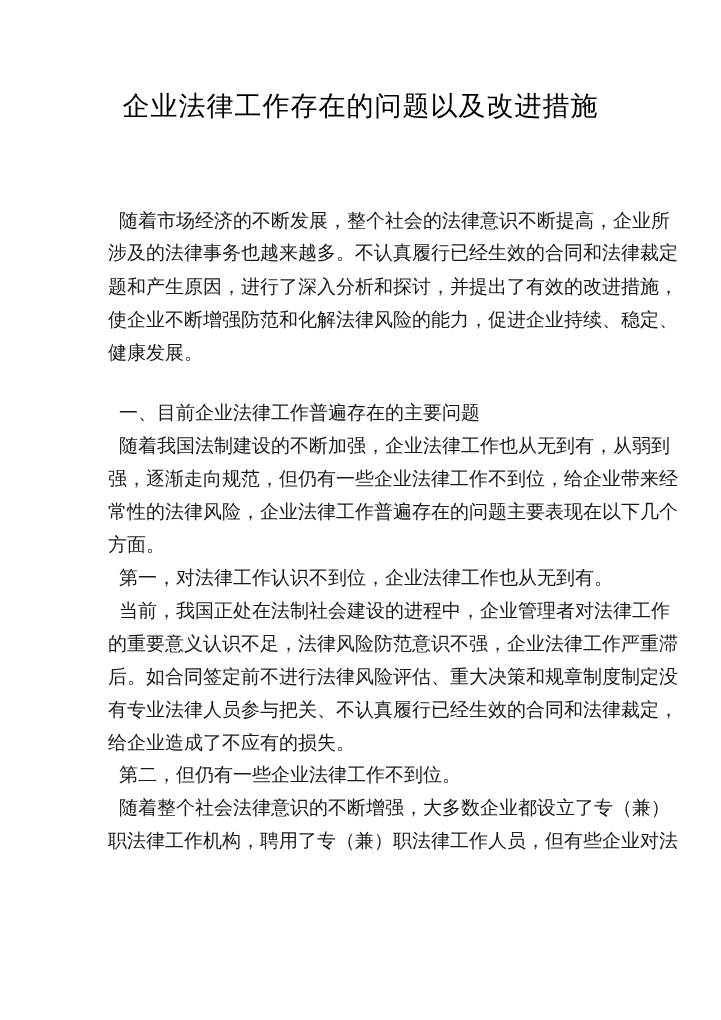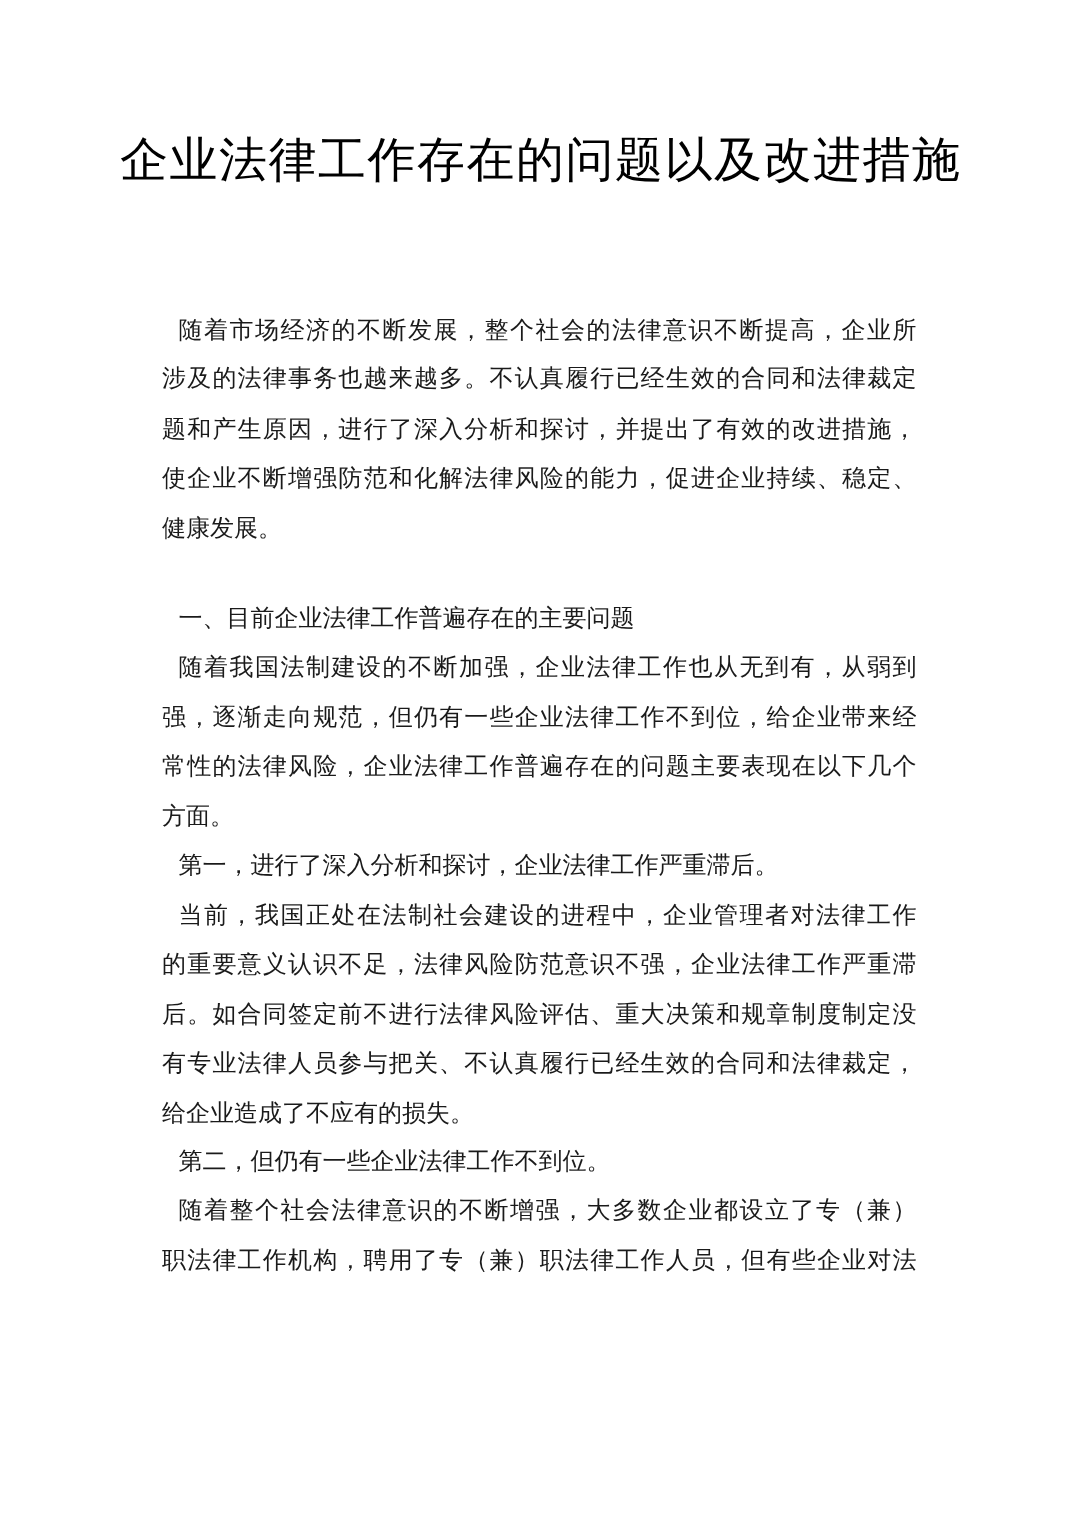--- a/index.html
+++ b/index.html
@@ -1,42 +1,42 @@
 <!DOCTYPE html>
 <html><head>
 <meta charset="utf-8">
 <style>
   html, body { margin: 0; padding: 0; background: #ffffff; }
   body { width: 721px; height: 1020px; position: relative; overflow: hidden;
          font-family: "DejaVu Serif", "Liberation Serif", serif; color: #111; }
   .page { position: absolute; left: 0; top: 0; width: 721px; height: 1020px; background: #fff; }
   .title { position: absolute; left: 0; width: 721px; top: 86px; text-align: center;
-           font-size: 32px; line-height: 40px; letter-spacing: 1px; color: #000; }
-  .line { position: absolute; left: 108px; width: 503px; font-size: 16px; line-height: 24px;
+           font-size: 27px; line-height: 40px; letter-spacing: 1px; color: #000; }
+  .line { position: absolute; left: 108px; width: 503px; font-size: 19px; line-height: 24px;
           height: 24px; white-space: nowrap; text-align: justify; text-align-last: justify; color: #1a1a1a; }
   .line.last { text-align-last: left; }
   .line.indent { left: 119px; width: 492px; }
 </style>
 </head>
 <body>
 
 <div class="page">
   <div class="title">企业法律工作存在的问题以及改进措施</div>
   <div id="body-lines">
       <div class="line indent" style="top: 208px;">随着市场经济的不断发展，整个社会的法律意识不断提高，企业所</div>
       <div class="line" style="top: 240px;">涉及的法律事务也越来越多。不认真履行已经生效的合同和法律裁定</div>
       <div class="line" style="top: 274px;">题和产生原因，进行了深入分析和探讨，并提出了有效的改进措施，</div>
       <div class="line" style="top: 307px;">使企业不断增强防范和化解法律风险的能力，促进企业持续、稳定、</div>
       <div class="line last" style="top: 340px;">健康发展。</div>
       <div class="line indent last" style="top: 400px;">一、目前企业法律工作普遍存在的主要问题</div>
       <div class="line indent" style="top: 433px;">随着我国法制建设的不断加强，企业法律工作也从无到有，从弱到</div>
       <div class="line" style="top: 466px;">强，逐渐走向规范，但仍有一些企业法律工作不到位，给企业带来经</div>
       <div class="line" style="top: 499px;">常性的法律风险，企业法律工作普遍存在的问题主要表现在以下几个</div>
       <div class="line last" style="top: 532px;">方面。</div>
-      <div class="line indent last" style="top: 565px;">第一，进行了深入分析和探讨，企业法律工作严重滞后。</div>
+      <div class="line indent last" style="top: 565px;">第一，对法律工作认识不到位，企业法律工作也从无到有。</div>
       <div class="line indent" style="top: 598px;">当前，我国正处在法制社会建设的进程中，企业管理者对法律工作</div>
       <div class="line" style="top: 631px;">的重要意义认识不足，法律风险防范意识不强，企业法律工作严重滞</div>
       <div class="line" style="top: 664px;">后。如合同签定前不进行法律风险评估、重大决策和规章制度制定没</div>
       <div class="line" style="top: 697px;">有专业法律人员参与把关、不认真履行已经生效的合同和法律裁定，</div>
       <div class="line last" style="top: 730px;">给企业造成了不应有的损失。</div>
       <div class="line indent last" style="top: 762px;">第二，但仍有一些企业法律工作不到位。</div>
       <div class="line indent" style="top: 795px;">随着整个社会法律意识的不断增强，大多数企业都设立了专（兼）</div>
       <div class="line" style="top: 828px;">职法律工作机构，聘用了专（兼）职法律工作人员，但有些企业对法</div>
     </div>
 </div>

